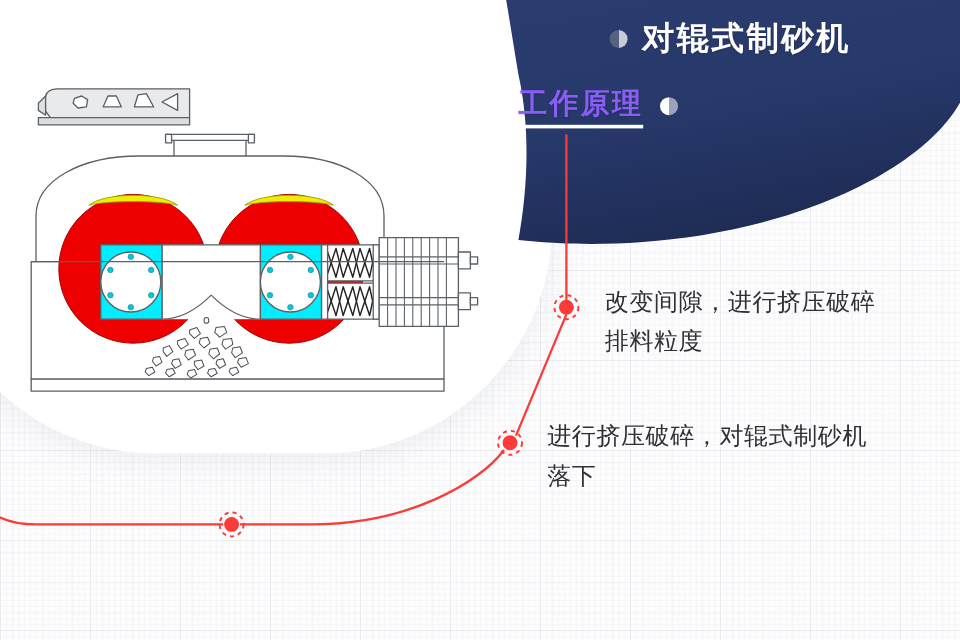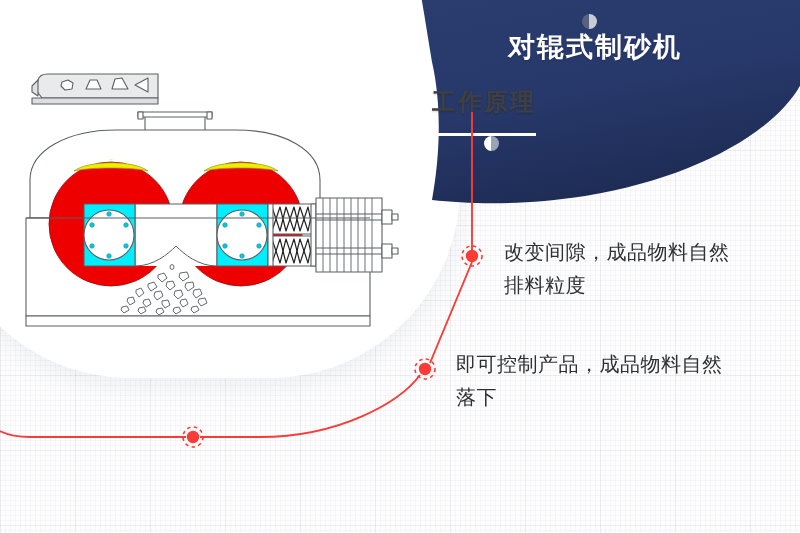--- a/index.html
+++ b/index.html
@@ -29,34 +29,33 @@
   .white-card{
     position:absolute;
     left:-60px;top:-40px;width:520px;height:418px;
     background:#ffffff;
     border-radius:0 0 190px 190px;
     box-shadow:0 6px 26px rgba(160,165,185,0.16);
   }
   
   .navy-blob{position:absolute;left:380px;top:-4px;width:430px;height:210px;}
   
-  .hdr-line{position:absolute;display:flex;align-items:center;white-space:nowrap;flex-direction:column;}
+  .hdr-line{position:absolute;display:flex;align-items:center;white-space:nowrap;}
   .hdr-title{
     left:508px;top:14px;
   }
   .hdr-title .txt{
     color:#ffffff;font-size:27px;font-weight:bold;letter-spacing:2px;
     text-shadow:0 1px 2px rgba(0,0,0,.18);
   }
   .hdr-sub{left:432px;top:70px;}
   .hdr-sub .txt{
-    color:#404040;font-size:24px;font-weight:bold;letter-spacing:2px;
-    border-bottom:3px solid #ffffff;padding-bottom:15px;
+    color:#8b5cf6;font-size:24px;font-weight:bold;letter-spacing:2px;
+    border-bottom:3px solid #ffffff;padding-bottom:2px;
     text-shadow:0 1px 2px rgba(0,0,0,.18);
-    margin-top:16px;
   }
   .minidot{
     width:15px;height:15px;border-radius:50%;display:inline-block;flex:0 0 auto;
   }
   .minidot.a{background:linear-gradient(90deg,#58627e 0 50%,#c6cbd8 50% 100%);margin-right:12px;}
   .minidot.b{background:linear-gradient(90deg,#ffffff 0 50%,#9aa3b8 50% 100%);margin-left:14px;}
   
   .connector{position:absolute;left:0;top:0;width:800px;height:533px;overflow:visible;}
   
   .callout{
@@ -118,23 +117,23 @@
       <circle cx="425" cy="369" r="10" fill="none" stroke="#fb3b36" stroke-width="1.6" stroke-dasharray="3.4 3.4"></circle>
       <circle cx="425" cy="369" r="6.2" fill="#fb3b36"></circle>
     </g>
 
     <g>
       <circle cx="193" cy="437" r="10" fill="none" stroke="#fb3b36" stroke-width="1.6" stroke-dasharray="3.4 3.4"></circle>
       <circle cx="193" cy="437" r="6.2" fill="#fb3b36"></circle>
     </g>
   </svg>
 
-  <div class="callout callout-1">改变间隙，成品物料自然
+  <div class="callout callout-1">改变间隙，进行挤压破碎
 排料粒度</div>
-  <div class="callout callout-2">即可控制产品，成品物料自然
+  <div class="callout callout-2">进行挤压破碎，对辊式制砂机
 落下</div>
 
 
   <svg class="machine" viewBox="0 0 400 270">
     <g stroke="#5b6066" stroke-width="1.1" fill="none" stroke-linejoin="round">
 
       <g>
         <path d="M 28 22 L 30 12 C 31 8, 35 6, 40 6 L 150 6 L 150 30 L 34 30 Z" fill="#e9eaec"></path>
         <path d="M 24 18 L 30 12 L 30 28 L 24 24 Z" fill="#e0e1e3"></path>
         <rect x="24" y="30" width="126" height="6" fill="#dddee0"></rect>

